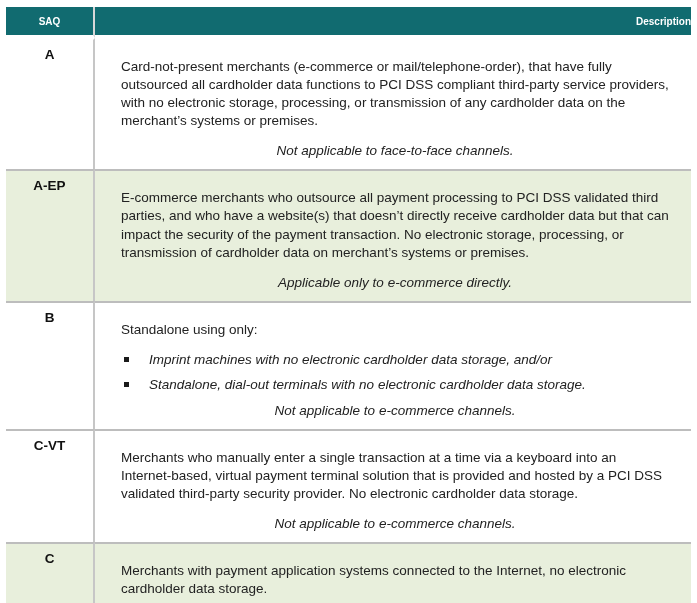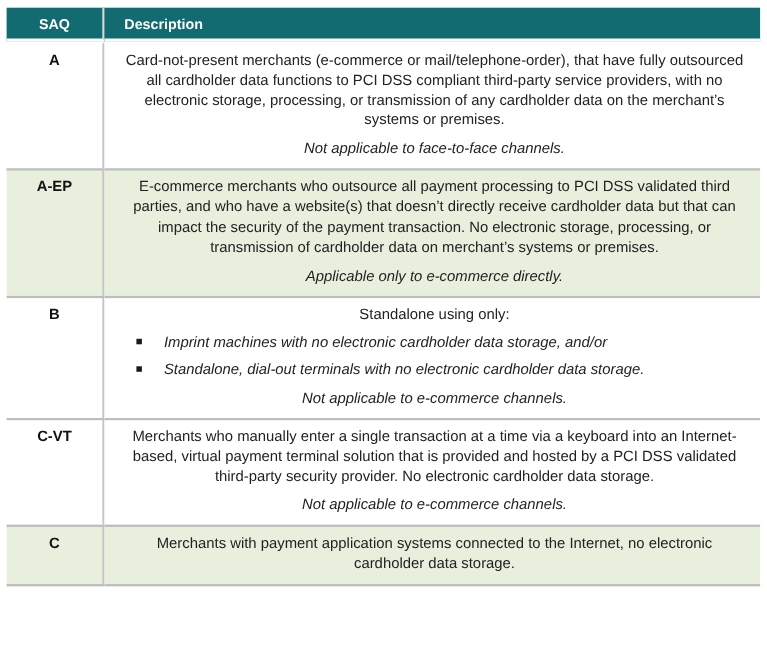--- a/index.html
+++ b/index.html
@@ -23,31 +23,31 @@
     width: 685px;
     table-layout: fixed;
     font-size: 13.5px;
     color: #222222;
   }
   col.col-saq { width: 89px; }
   thead th {
     background: var(--header-bg, #116b70);
     color: var(--header-text, #ffffff);
     font-weight: bold;
-    font-size: 13px;
+    font-size: 10px;
     height: 28px;
     padding: 0;
     border-bottom: 3px solid #ffffff;
   }
   thead th.saq-th {
     text-align: center;
     border-right: 2px solid #d8d8d8;
   }
   thead th.desc-th {
-    text-align: left;
+    text-align: right;
     padding-left: 18px;
   }
   tbody td {
     vertical-align: top;
     border-top: 2px solid var(--border-color, #bdbdbd);
     background: #ffffff;
   }
   tbody tr:first-child td { border-top: 2px solid #ffffff; }
   tbody tr:last-child td { border-bottom: 2px solid var(--border-color, #bdbdbd); }
   tbody tr.shaded td { background: var(--shaded-bg, #e8efdc); }
@@ -55,23 +55,22 @@
     text-align: center;
     font-weight: bold;
     color: #111111;
     border-right: 2px solid #c6c6c6;
     padding: 7px 4px 7px 4px;
   }
   td.desc-cell {
     padding: 6px 10px 9px 14px;
   }
   p.desc-par {
-    margin: 0;
+    margin: 12px;
     line-height: 1.34;
-    text-align: center;
   }
   ul.bullet-list {
     list-style: none;
     margin: 7px 0 0 0;
     padding: 0;
   }
   ul.bullet-list li {
     position: relative;
     padding-left: 40px;
     margin-top: 7px;

